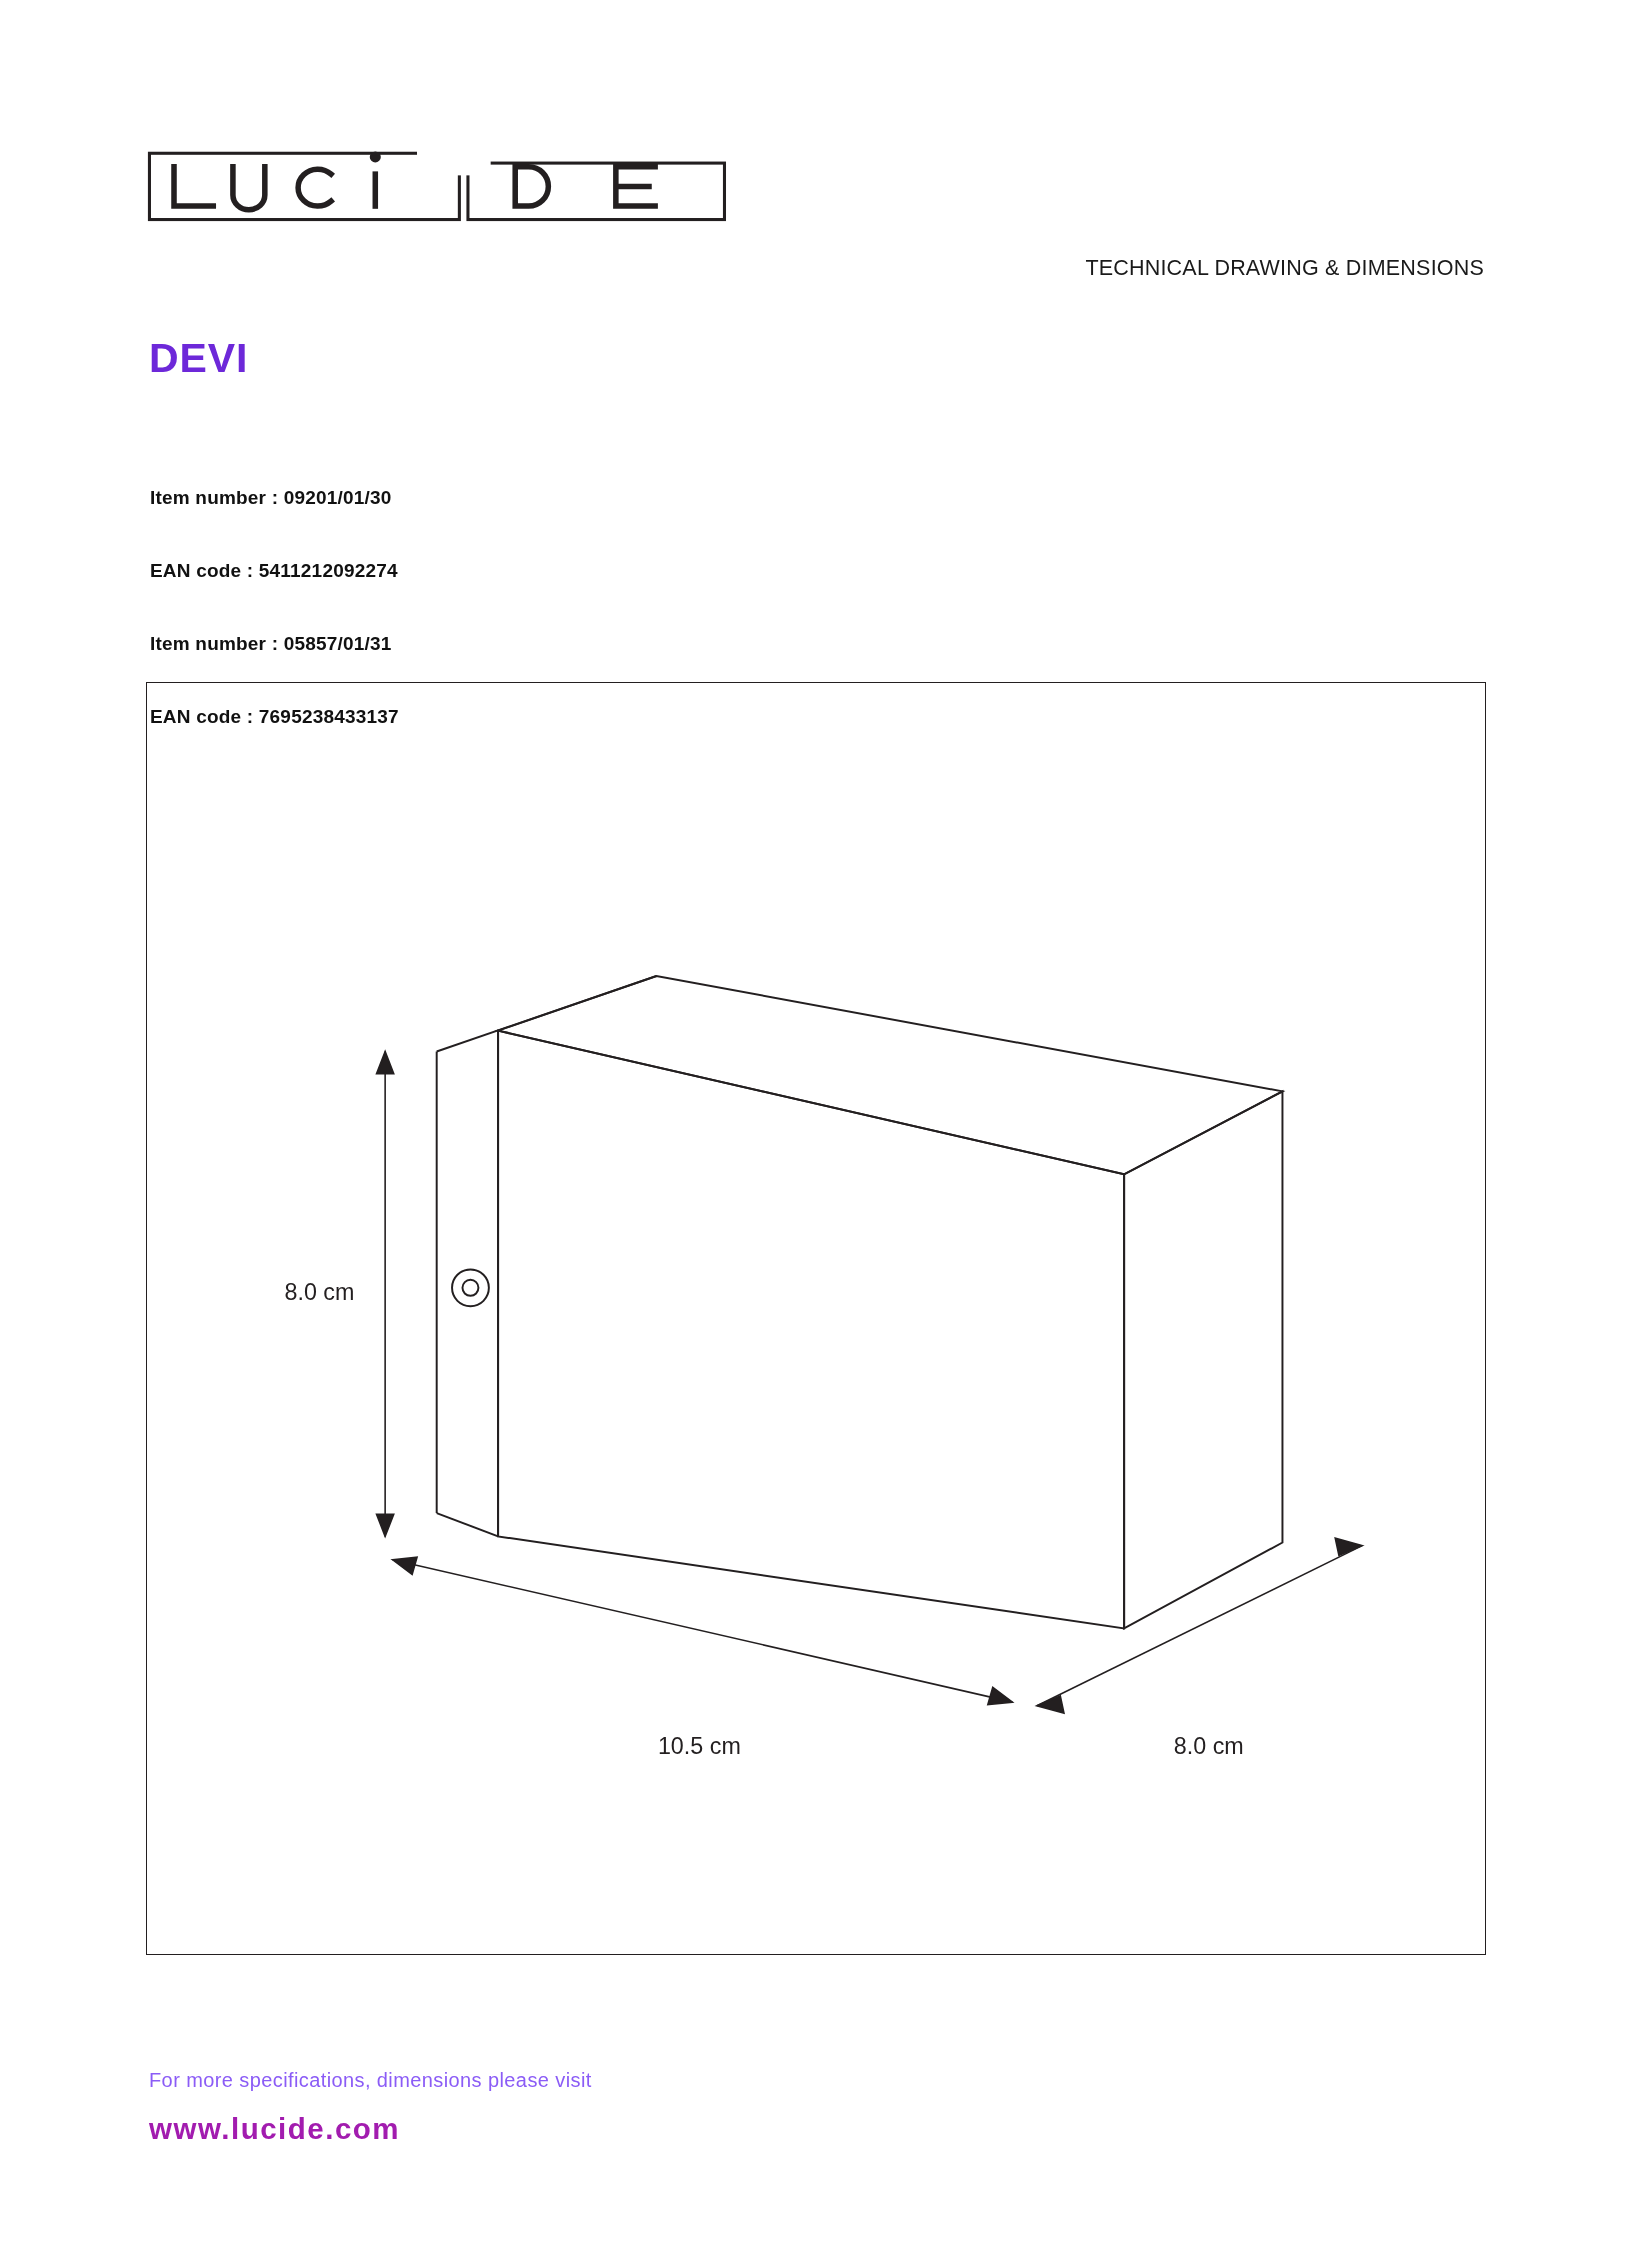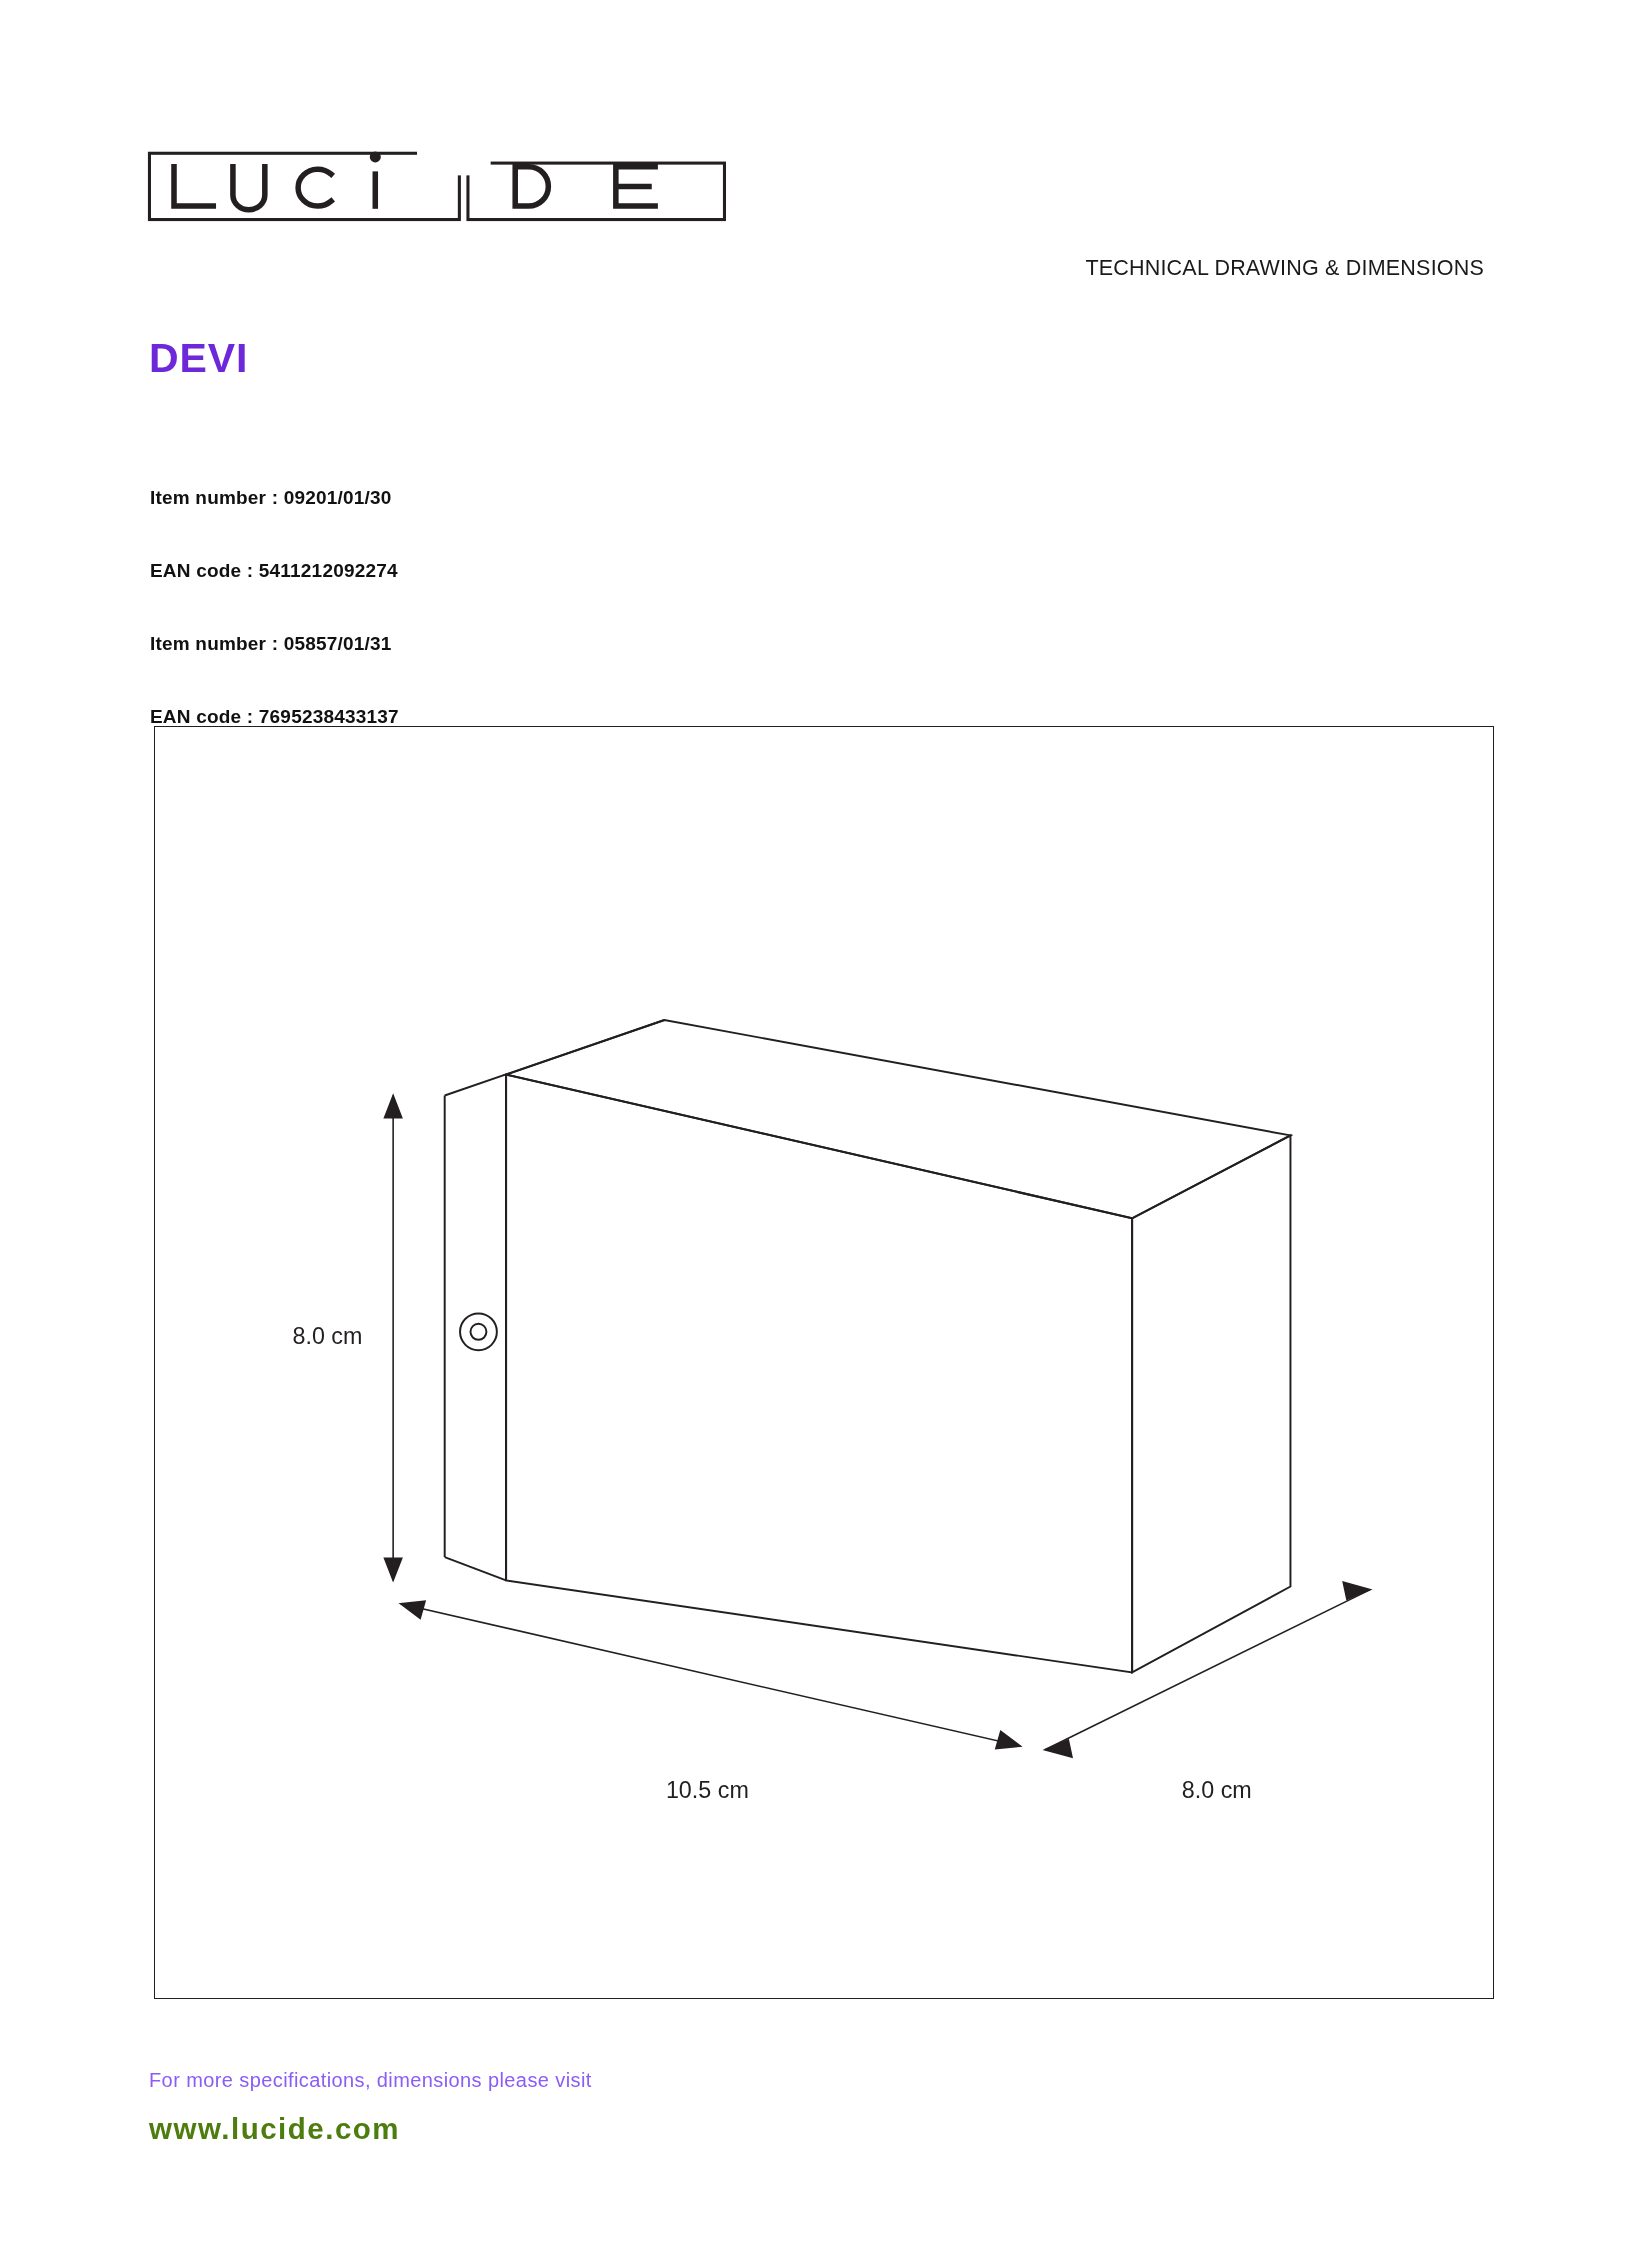--- a/index.html
+++ b/index.html
@@ -63,28 +63,27 @@
     font-weight: bold;
     line-height: 29px;
     letter-spacing: 0.2px;
     color: #111111;
   }
   .codes div { white-space: nowrap; margin-top: 44px; }
 
   
   .drawing-frame {
     position: absolute;
-    left: 154px;
+    left: 146px;
     top: 682px;
     width: 1338px;
     height: 645px;
     border: 1.2px solid #231f20;
     box-sizing: content-box;
     height: 1271px;
-    margin-top: 44px;
   }
   .drawing-inner {
     position: absolute;
     inset: 0;
   }
   .drawing-svg {
     position: absolute;
     left: 0;
     top: 0;
   }
@@ -99,21 +98,21 @@
     letter-spacing: 0.4px;
     color: #8b5cf6;
   }
   .footer-line2 {
     position: absolute;
     left: 149px;
     top: 2112px;
     font-size: 29.5px;
     font-weight: bold;
     letter-spacing: 1.5px;
-    color: #4d7c0f;
+    color: #a21caf;
   }
 </style>
 </head>
 <body>
 
 <div class="header">
 
   <div class="logo-wrap">
     <svg class="logo-svg" width="583" height="111" viewBox="0 0 950 180" xmlns="http://www.w3.org/2000/svg">
 

